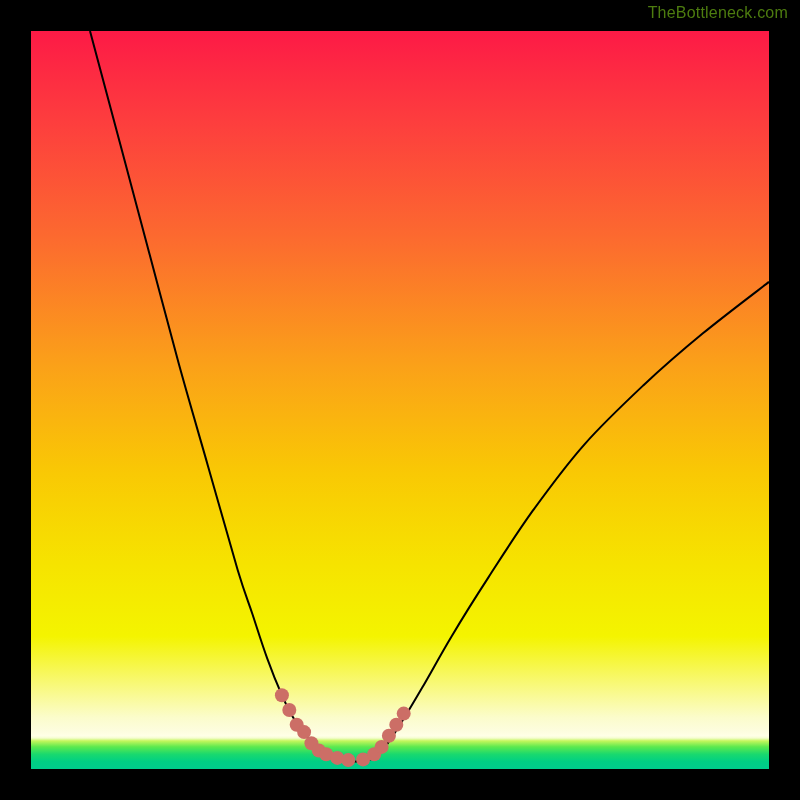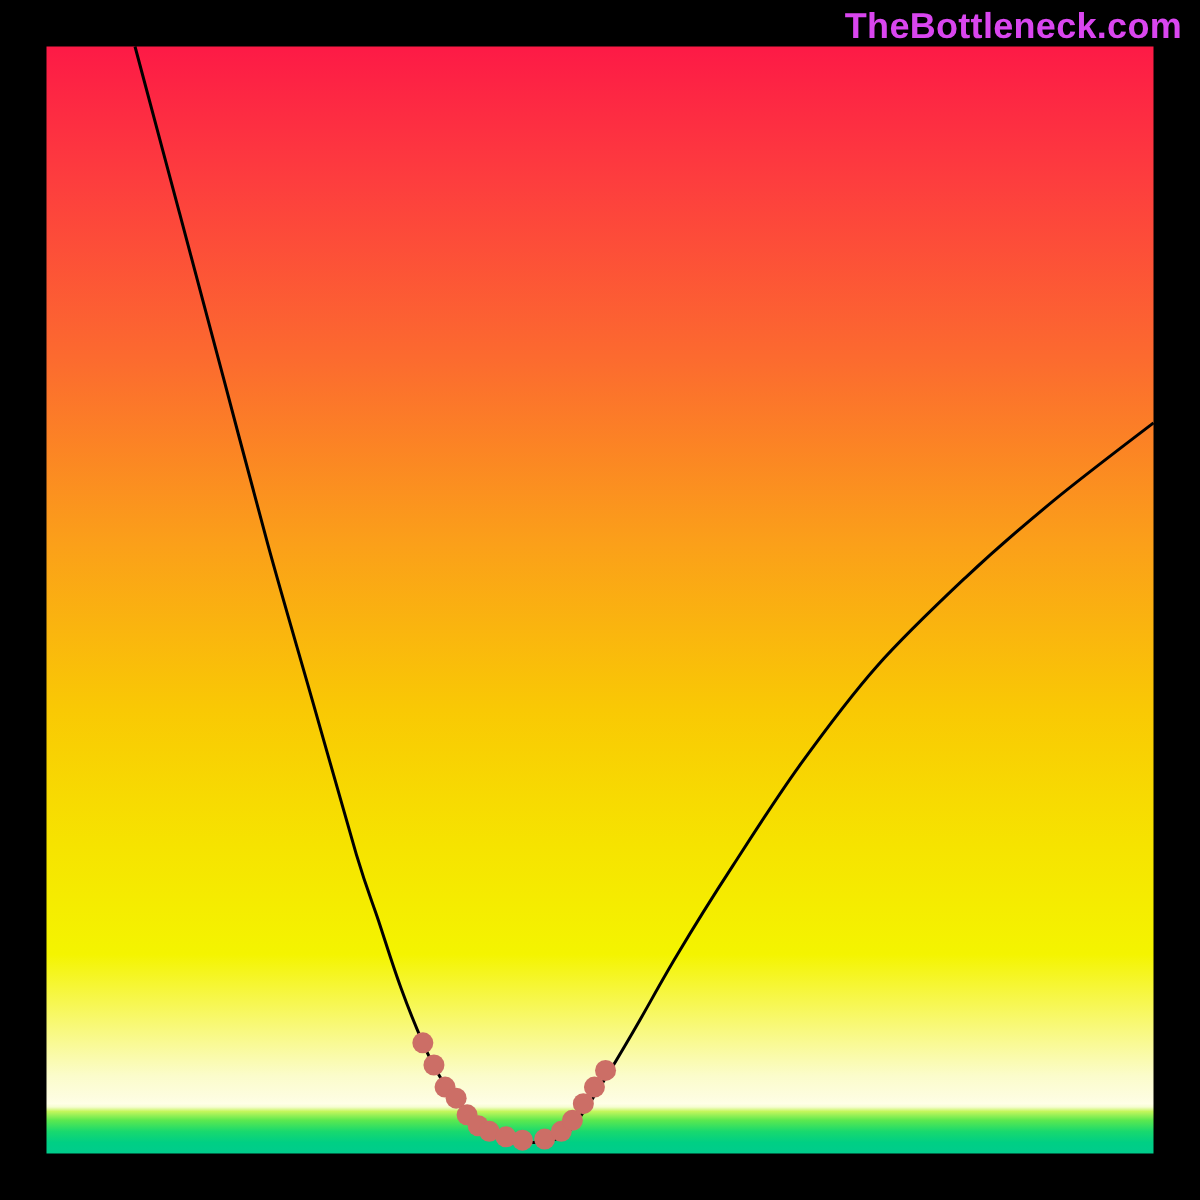--- a/index.html
+++ b/index.html
@@ -43,24 +43,24 @@
       #5ce94f 97%,
       #19d96e 98%,
       #00cf84 99%,
       #00cc8c 100%
     );
   }
   .watermark {
     position: absolute;
     top: 4px;
     right: 12px;
-    color: #d946ef;
-    font-size: 24px;
+    color: #4d7c0f;
+    font-size: 16px;
     letter-spacing: 0.2px;
-    font-weight: 700;
+    font-weight: 400;
   }
   svg.curves {
     position: absolute;
     left: 0;
     top: 0;
     width: 738px;
     height: 738px;
     overflow: visible;
   }
   .curve-main {

